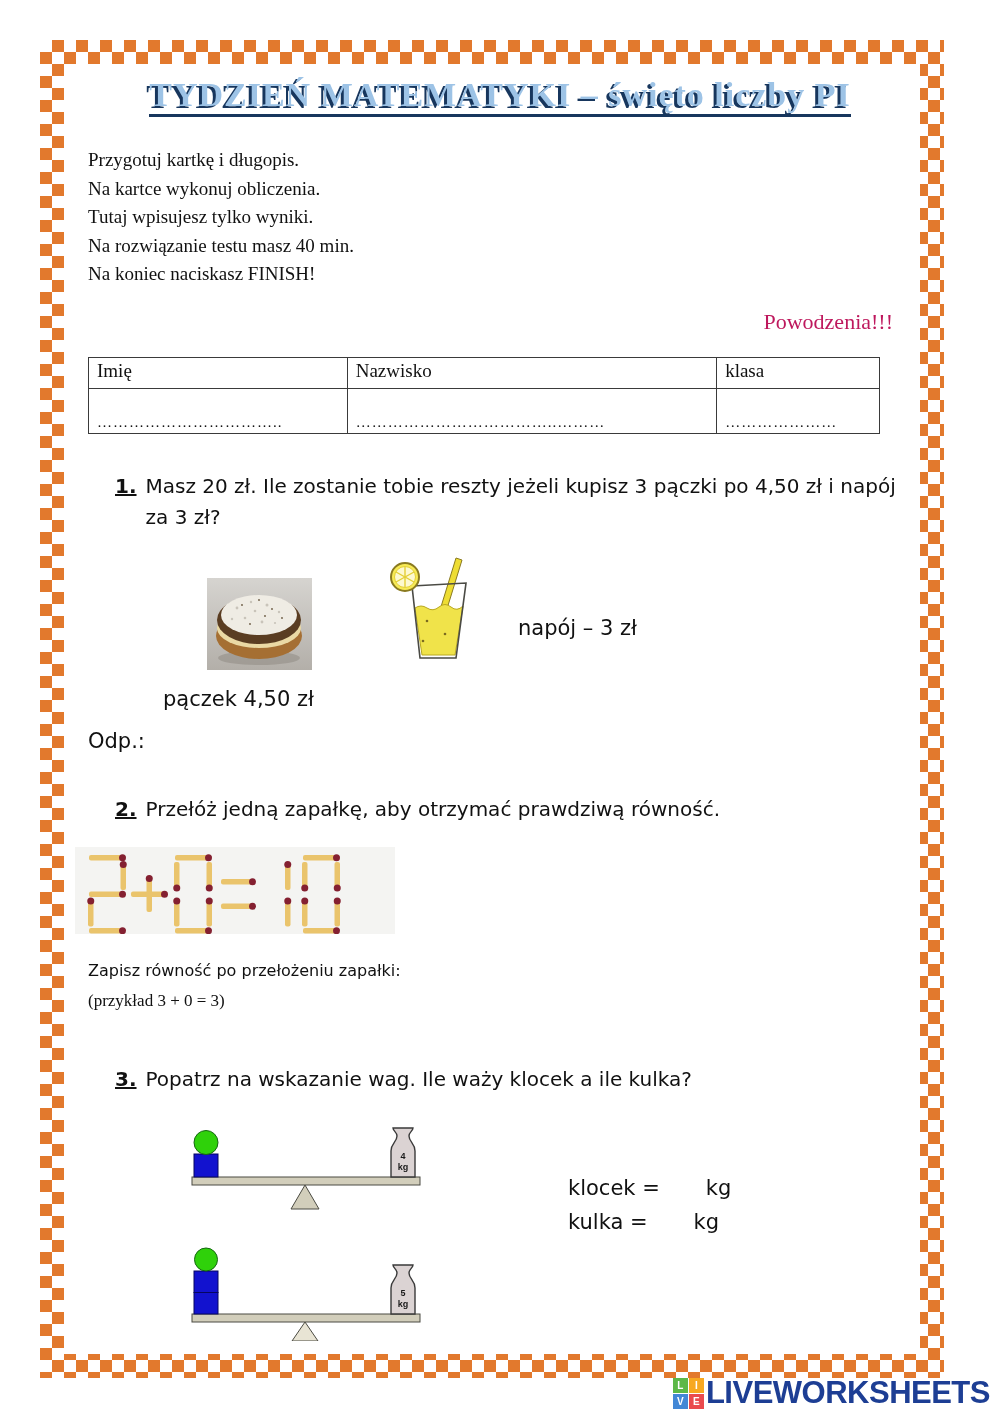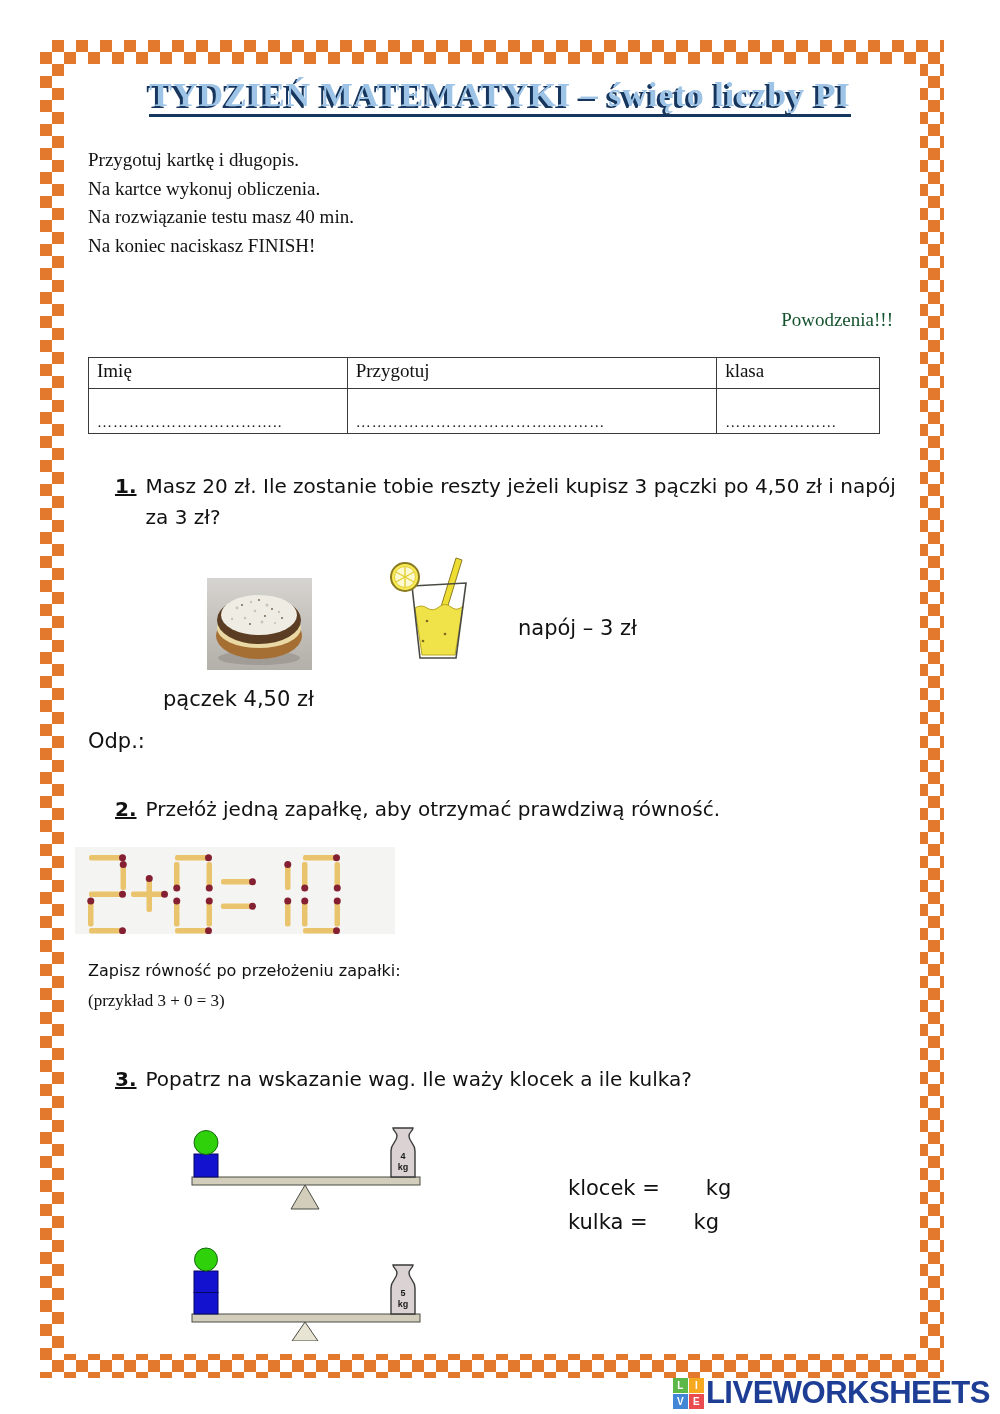--- a/index.html
+++ b/index.html
@@ -15,21 +15,21 @@
 
   .title { position:absolute; left:0; top:76px; width:1000px; text-align:center; }
   .title span { font-family:"Liberation Serif", serif; font-weight:700; font-size:34px;
                 color:#9dc3e6; letter-spacing:1px; text-shadow:-3px 2px 0 #17365d;
                 border-bottom:3px solid #17365d; padding-bottom:1px; }
 
   .intro { position:absolute; left:88px; top:146px; width:790px; }
   .intro p { font-family:"Liberation Serif", serif; font-size:19px; line-height:28.6px; color:#111; }
 
   .powodzenia { position:absolute; right:107px; top:309px; font-family:"Liberation Serif", serif;
-                font-size:19px; color:#14532d; }
+                font-size:22px; color:#be185d; }
 
   table.info { position:absolute; left:88px; top:357px; width:792px; border-collapse:collapse; }
   table.info th, table.info td { border:1.6px solid #3a3a3a; font-family:"Liberation Serif", serif;
                 font-weight:400; text-align:left; padding:2px 8px; color:#111; }
   table.info th { font-size:19px; height:31px; vertical-align:top; }
   table.info td { font-size:15px; height:45px; vertical-align:bottom; letter-spacing:1px; }
   .col-imie { width:259px; } .col-nazwisko { width:370px; } .col-klasa { width:163px; }
 
   .question { position:absolute; display:flex; font-size:20px; line-height:31px; color:#111; }
   .qnum { font-weight:700; text-decoration:underline; margin-right:9px; white-space:nowrap; }
@@ -76,31 +76,32 @@
     <div class="frame-inner"></div>
   </div>
 
   <h1 class="title">
     <span>TYDZIEŃ MATEMATYKI – święto liczby PI</span>
   </h1>
 
   <div class="intro">
     <p>Przygotuj kartkę i długopis.</p>
     <p>Na kartce wykonuj obliczenia.</p>
+    <p>Tutaj wpisujesz tylko wyniki.</p>
     <p>Na rozwiązanie testu masz 40 min.</p>
     <p>Na koniec naciskasz FINISH!</p>
   </div>
 
   <div class="powodzenia">Powodzenia!!!</div>
 
   <table class="info">
     <tbody>
         <tr>
       <th class="col-imie">Imię</th>
-      <th class="col-nazwisko">Przygotuj</th>
+      <th class="col-nazwisko">Nazwisko</th>
       <th class="col-klasa">klasa</th>
     </tr>
     <tr>
       <td>……………………………..</td>
       <td>………………………………..………</td>
       <td>…………………</td>
     </tr>
   </tbody>
     </table>
 

